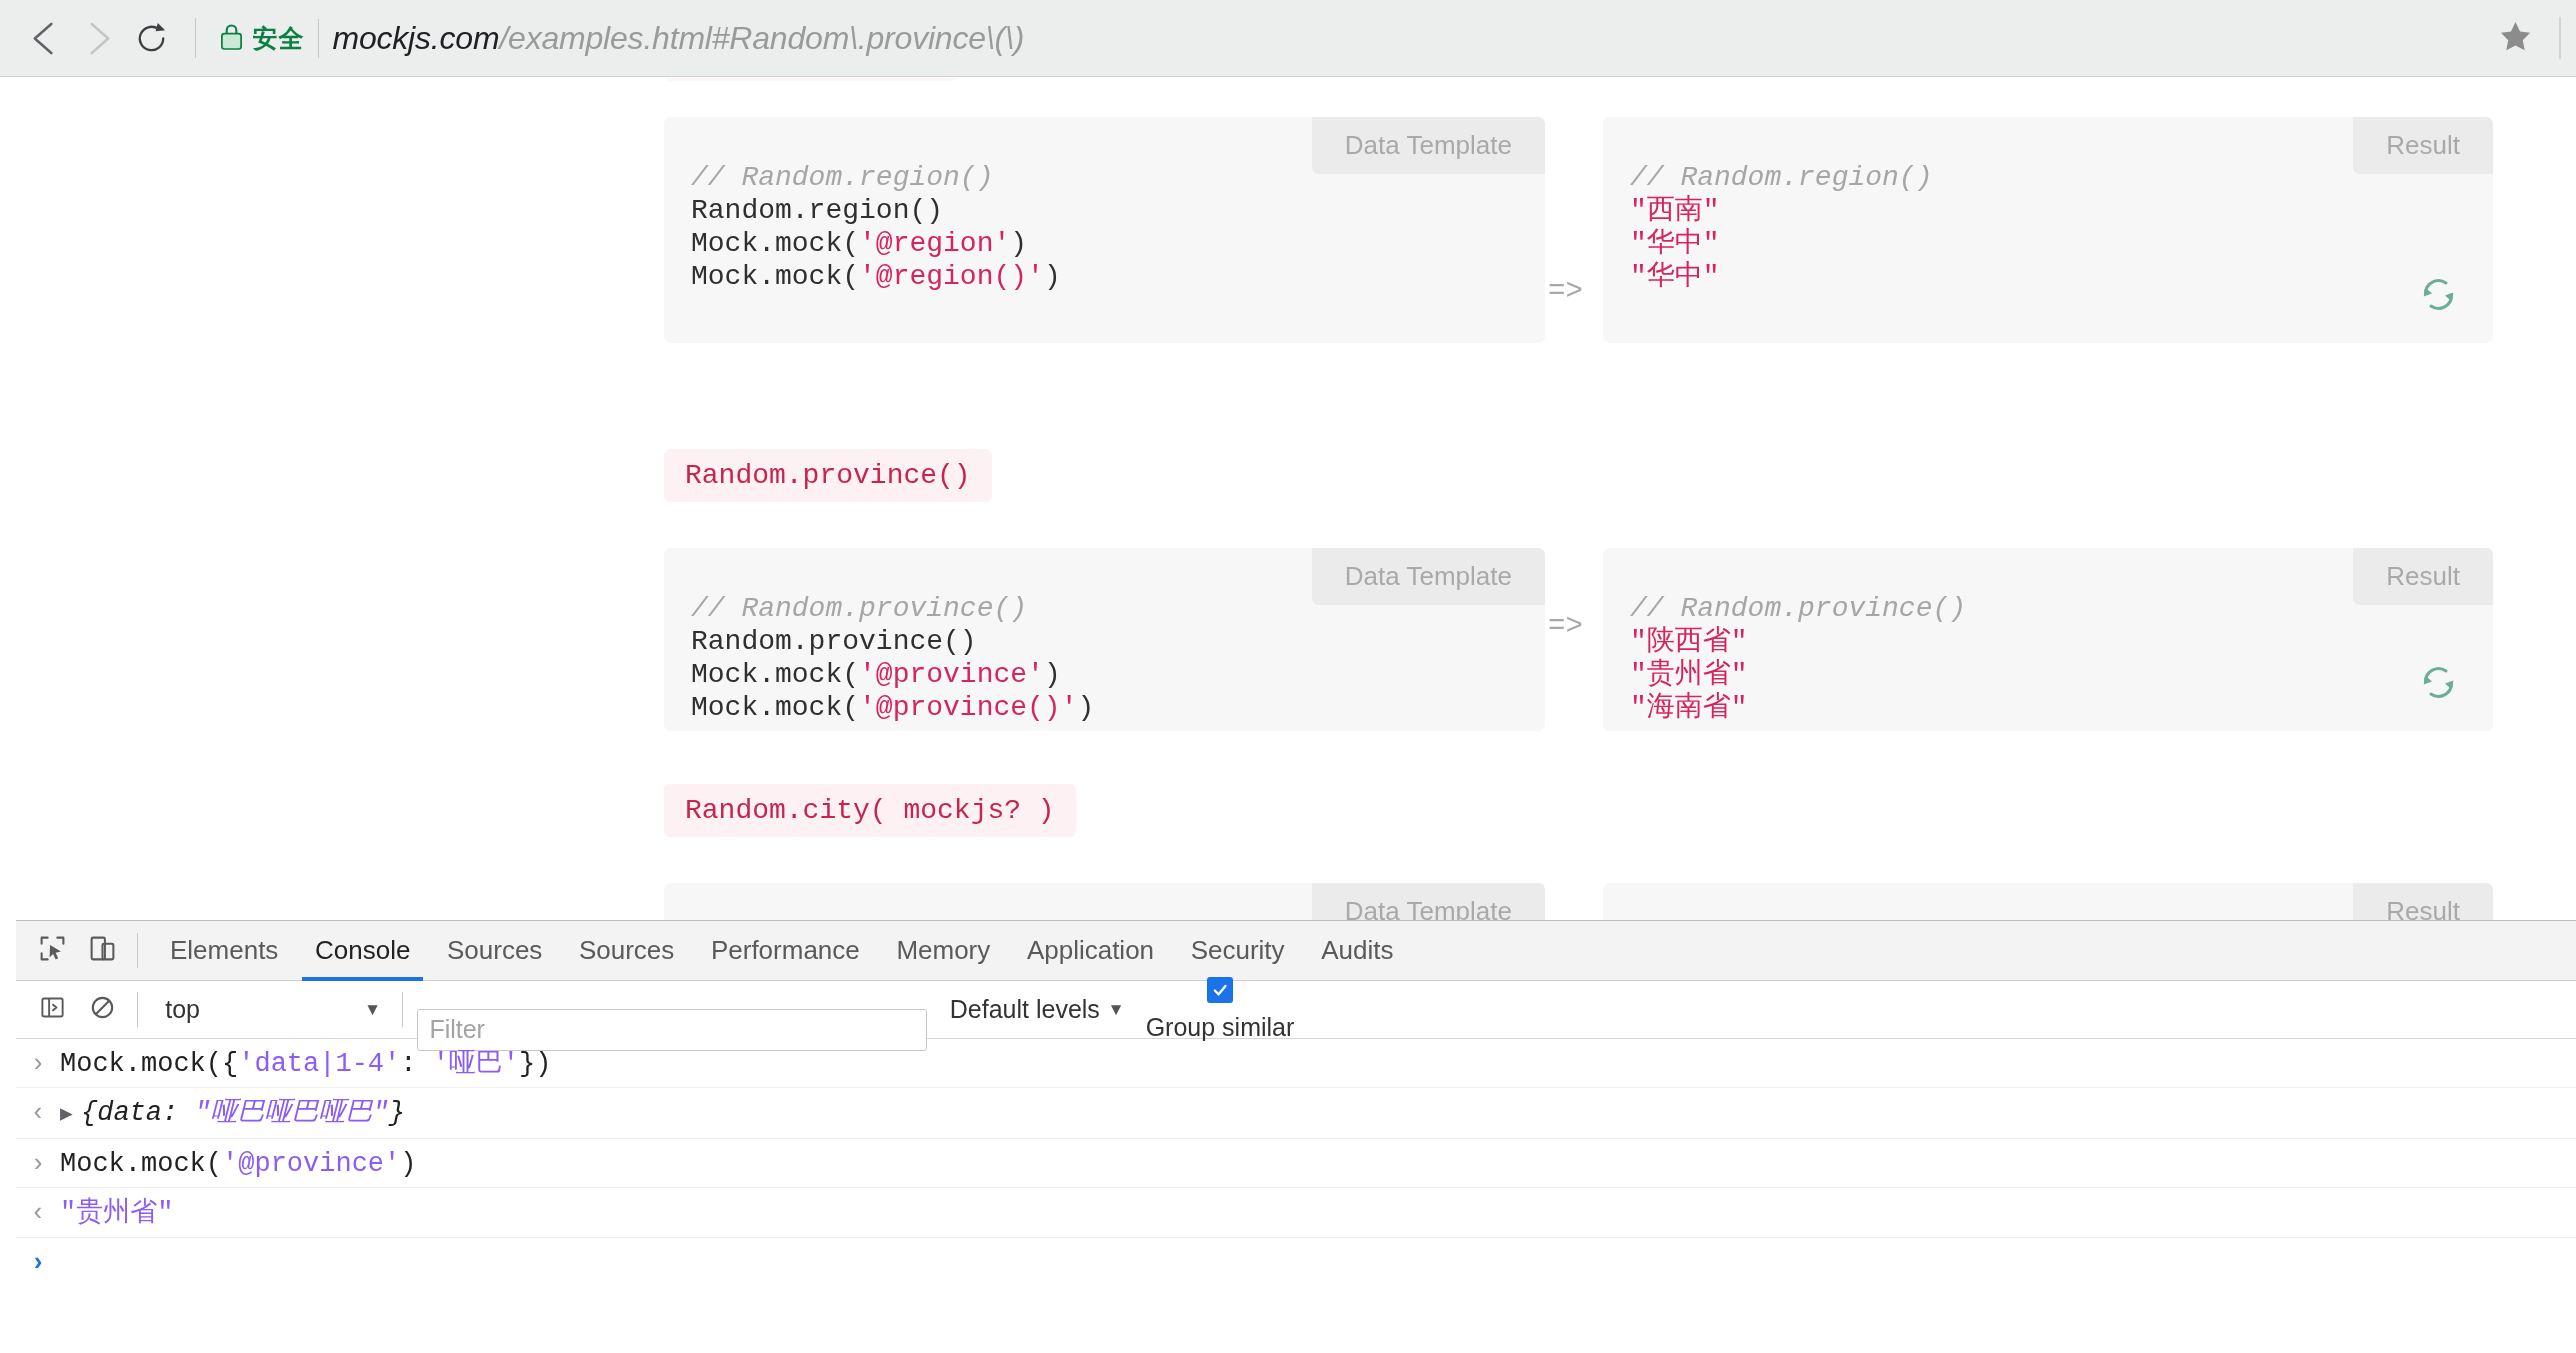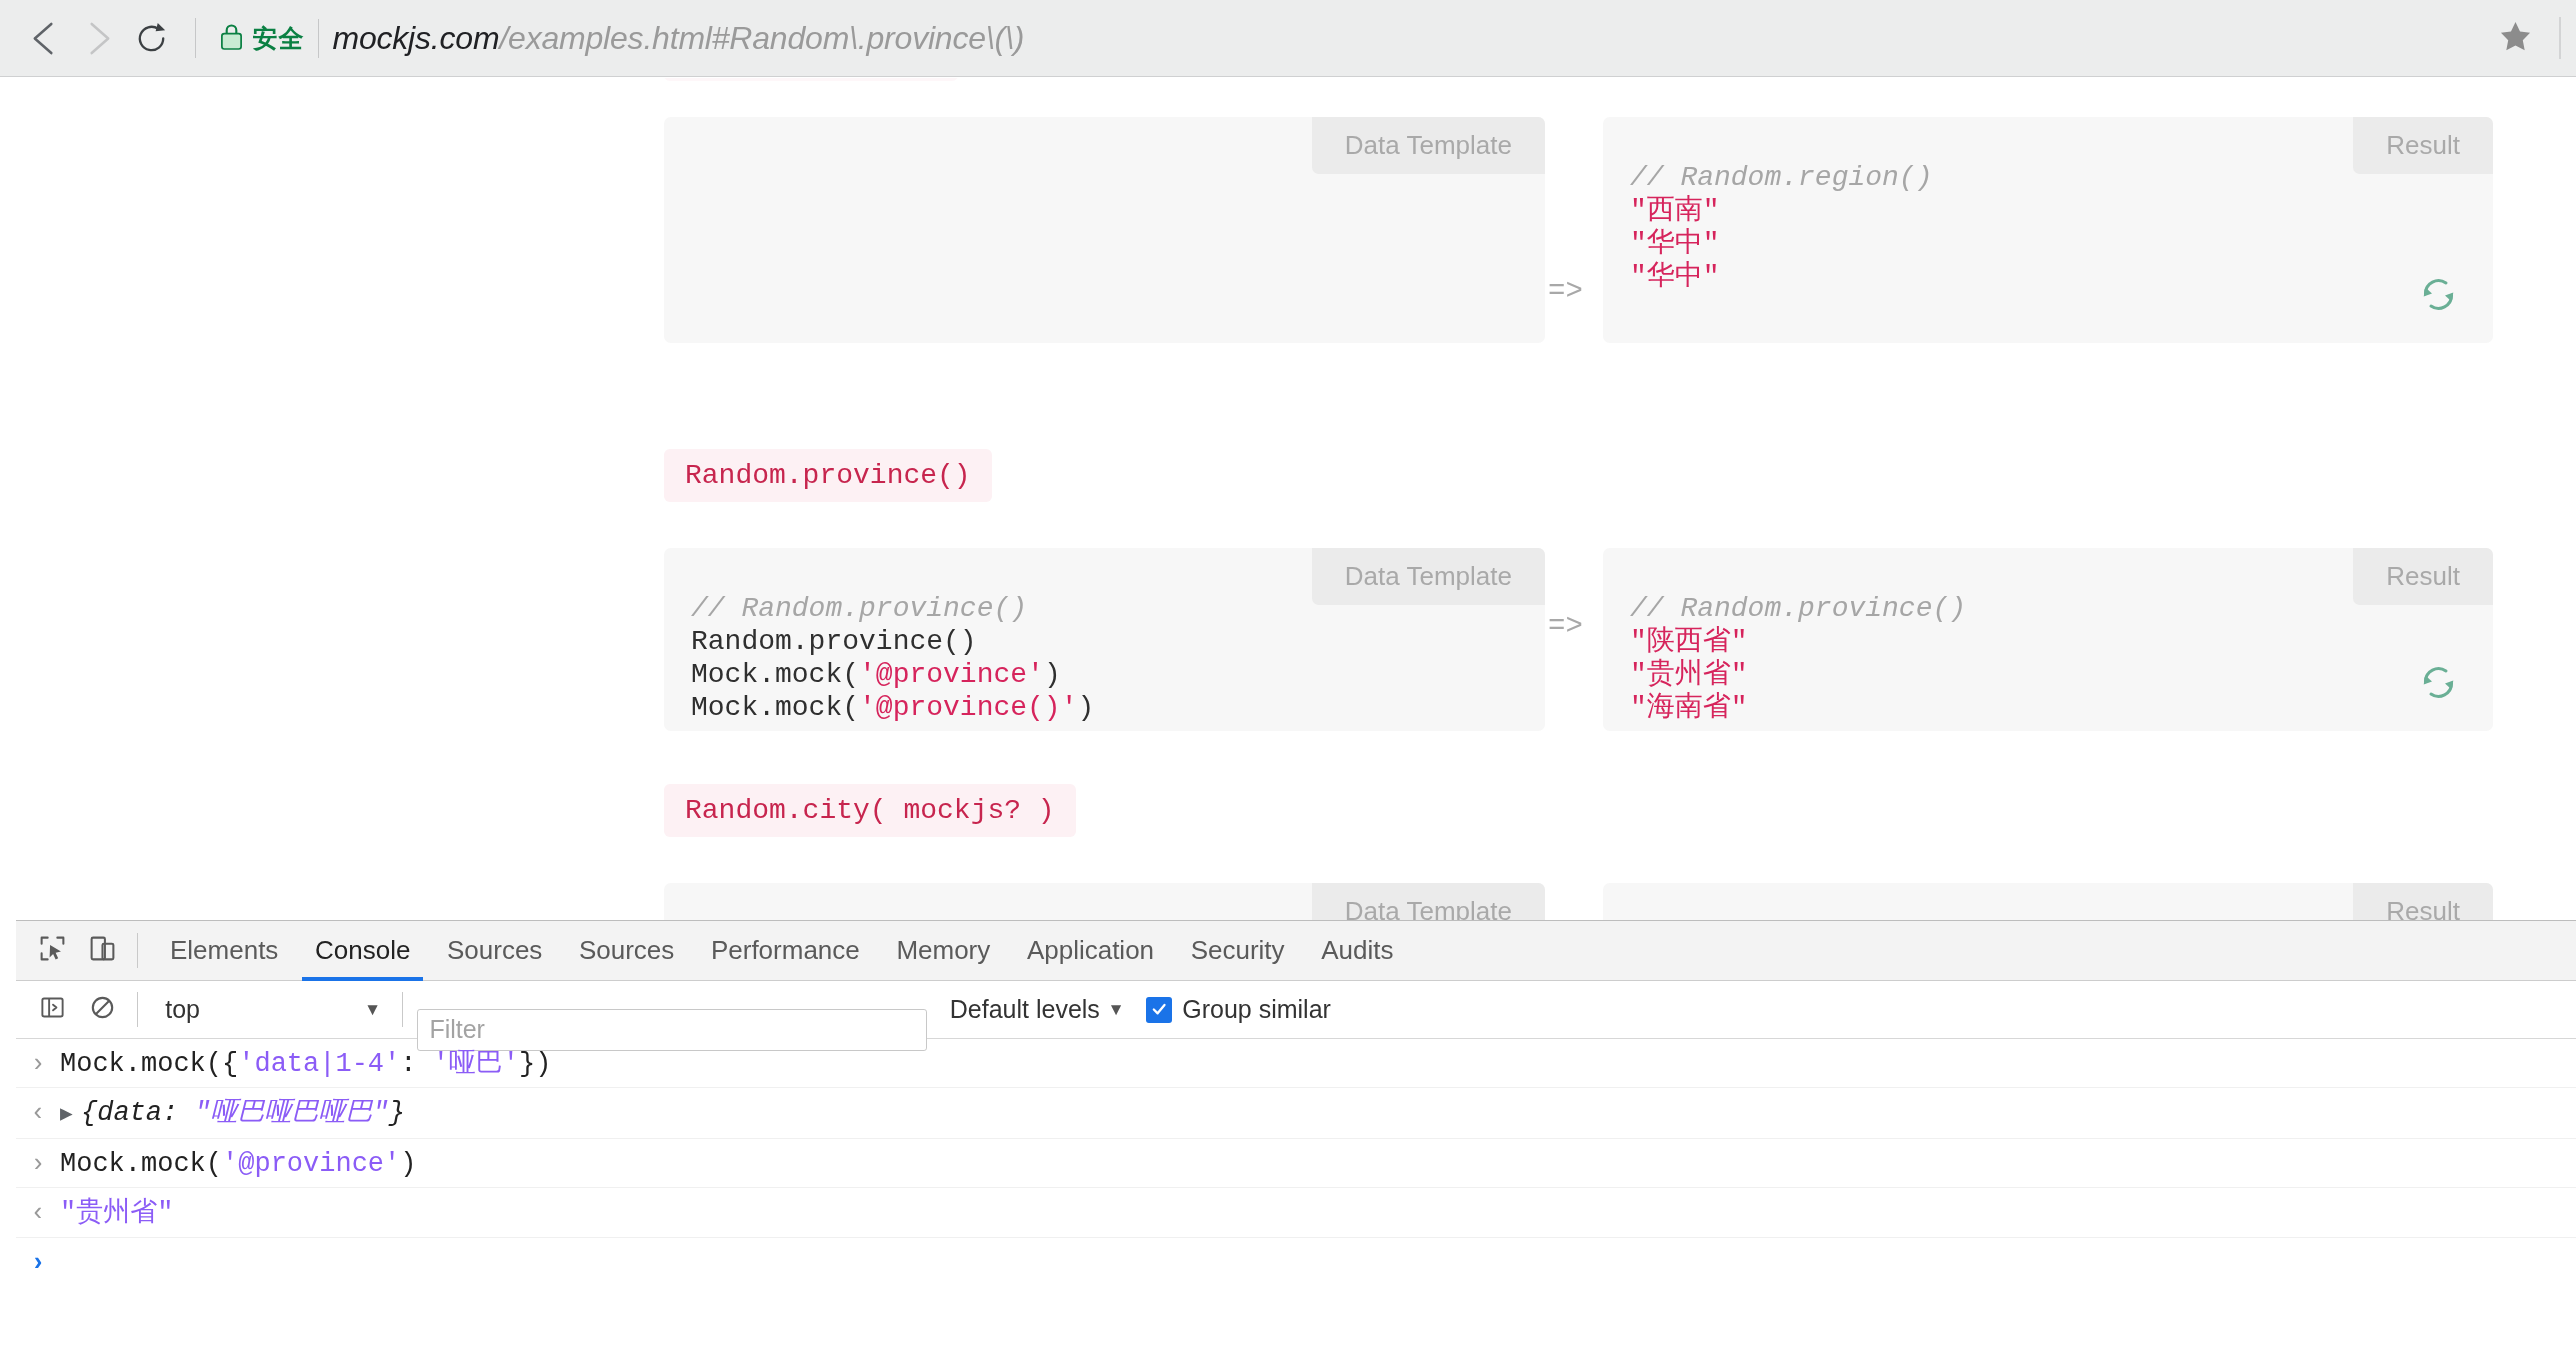--- a/index.html
+++ b/index.html
@@ -267,20 +267,21 @@
     align-items: center;
     gap: 7.7px;
     white-space: nowrap;
   }
   #group-similar-wrap {
     display: flex;
     align-items: center;
     gap: 10.6px;
     margin-left: 21px;
     white-space: nowrap;
+    flex-direction: column;
   }
   #group-similar-box {
     width: 26px;
     height: 26px;
     border-radius: 2.9px;
     background: #1a73e8;
     display: flex;
     align-items: center;
     justify-content: center;
     flex: none;
@@ -381,20 +382,24 @@
 
 <div id="page-viewport">
   <div id="page-inner">
 
     <div class="example-block">
 
       <div class="api-heading" style="left:664px; top:-50px; opacity:0.55;">Random.region()</div>
 
       <div class="panel" style="left:664px; top:39px; width:881px; height:226px;">
         <div class="panel-tab">Data Template</div>
+        <div class="code"><span class="cmt">// Random.region()</span>
+<span>Random.region()</span>
+<span>Mock.mock(</span><span class="str">'@region'</span><span>)</span>
+<span>Mock.mock(</span><span class="str">'@region()'</span><span>)</span></div>
       </div>
 
       <div class="arrow" style="left:1548px; top:197px;">=&gt;</div>
 
       <div class="panel" style="left:1603px; top:39px; width:890px; height:226px;">
         <div class="panel-tab">Result</div>
         <div class="code"><span class="cmt">// Random.region()</span>
 <span class="val">"西南"</span>
 <span class="val">"华中"</span>
 <span class="val">"华中"</span></div>

